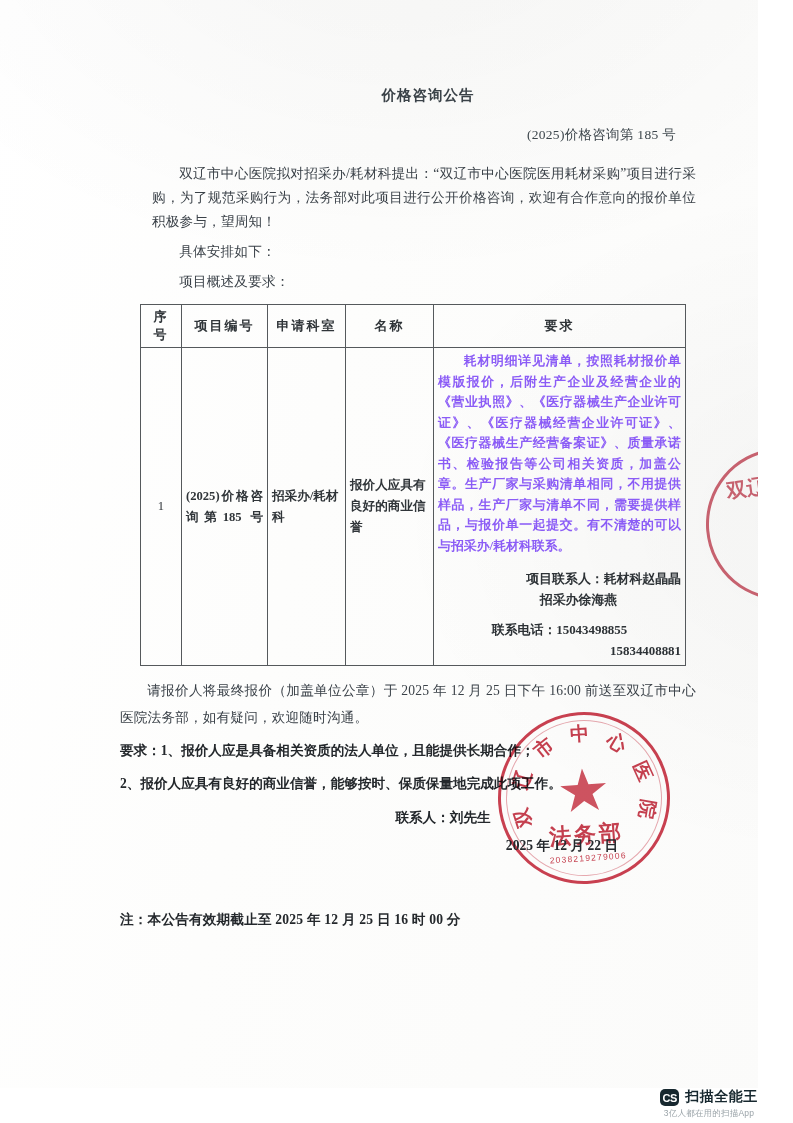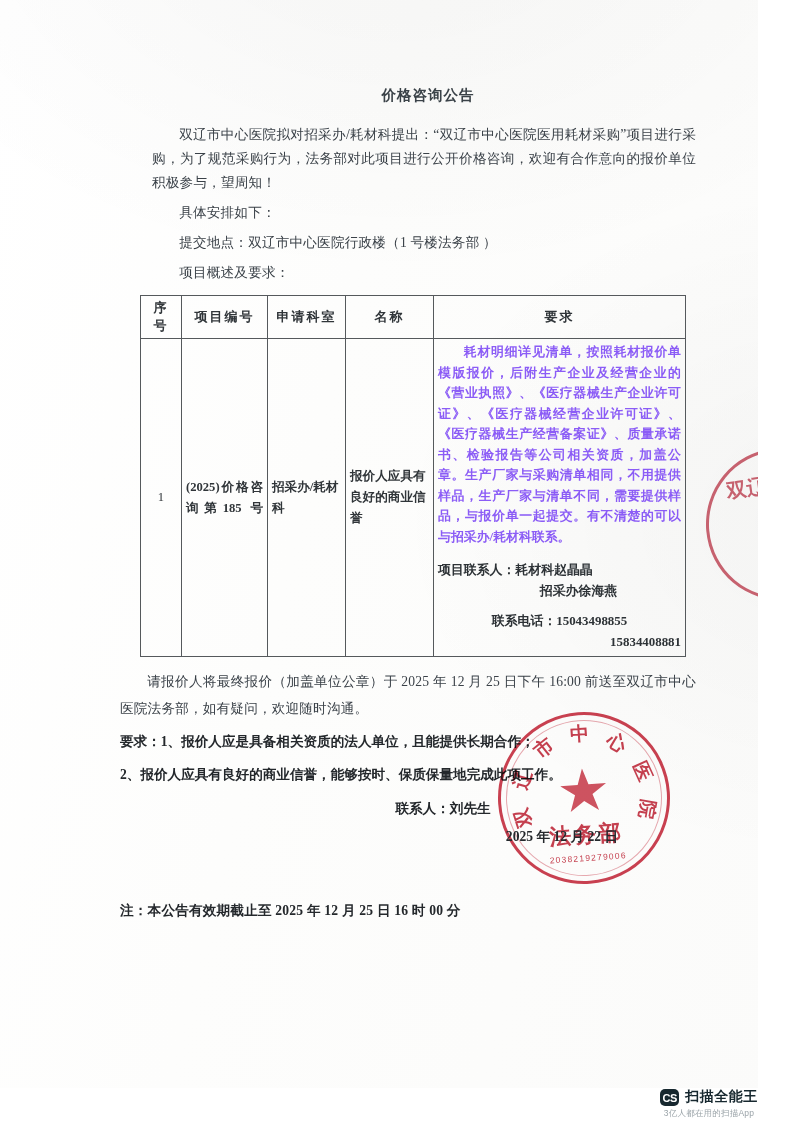--- a/index.html
+++ b/index.html
@@ -145,21 +145,21 @@
     color: #8b5cf6;
   }
 
   .req-contact {
     margin-top: 13px;
     font-size: 12.9px;
     line-height: 21px;
     font-weight: bold;
     color: #2d3236;
   }
-  .rc-line   { text-align: left; }
+  .rc-line   { text-align: right; }
   .rc-line2  { text-align: center; padding-left: 38px; }
   .rc-phone  { text-align: center; margin-top: 9px; }
   .rc-phone2 { text-align: right; padding-left: 58px; }
 
   
   .after-table { margin-top: 11px; }
 
   .p-after {
     font-size: 13.6px;
     line-height: 27px;
@@ -352,26 +352,26 @@
 </head>
 <body>
 
 <div id="scan-page">
   <div id="paper"></div>
 
   <div class="doc-body">
 
     <div class="title">价格咨询公告</div>
 
+    <div class="doc-number">(2025)价格咨询第 185 号</div>
 
     <p class="para indent p-intro">双辽市中心医院拟对招采办/耗材科提出：“双辽市中心医院医用耗材采购”项目进行采购，为了规范采购行为，法务部对此项目进行公开价格咨询，欢迎有合作意向的报价单位积极参与，望周知！</p>
 
     <p class="para indent p-arrange">具体安排如下：</p>
 
-    <p class="para indent p-place">提交地点：双辽市中心医院行政楼（1 号楼法务部 ）</p>
 
     <p class="para indent p-scope">项目概述及要求：</p>
 
     <table class="req-table">
       <colgroup>
         <col class="c-no">
           <col class="c-code">
           <col class="c-dept">
           <col class="c-name">
           <col class="c-req">

